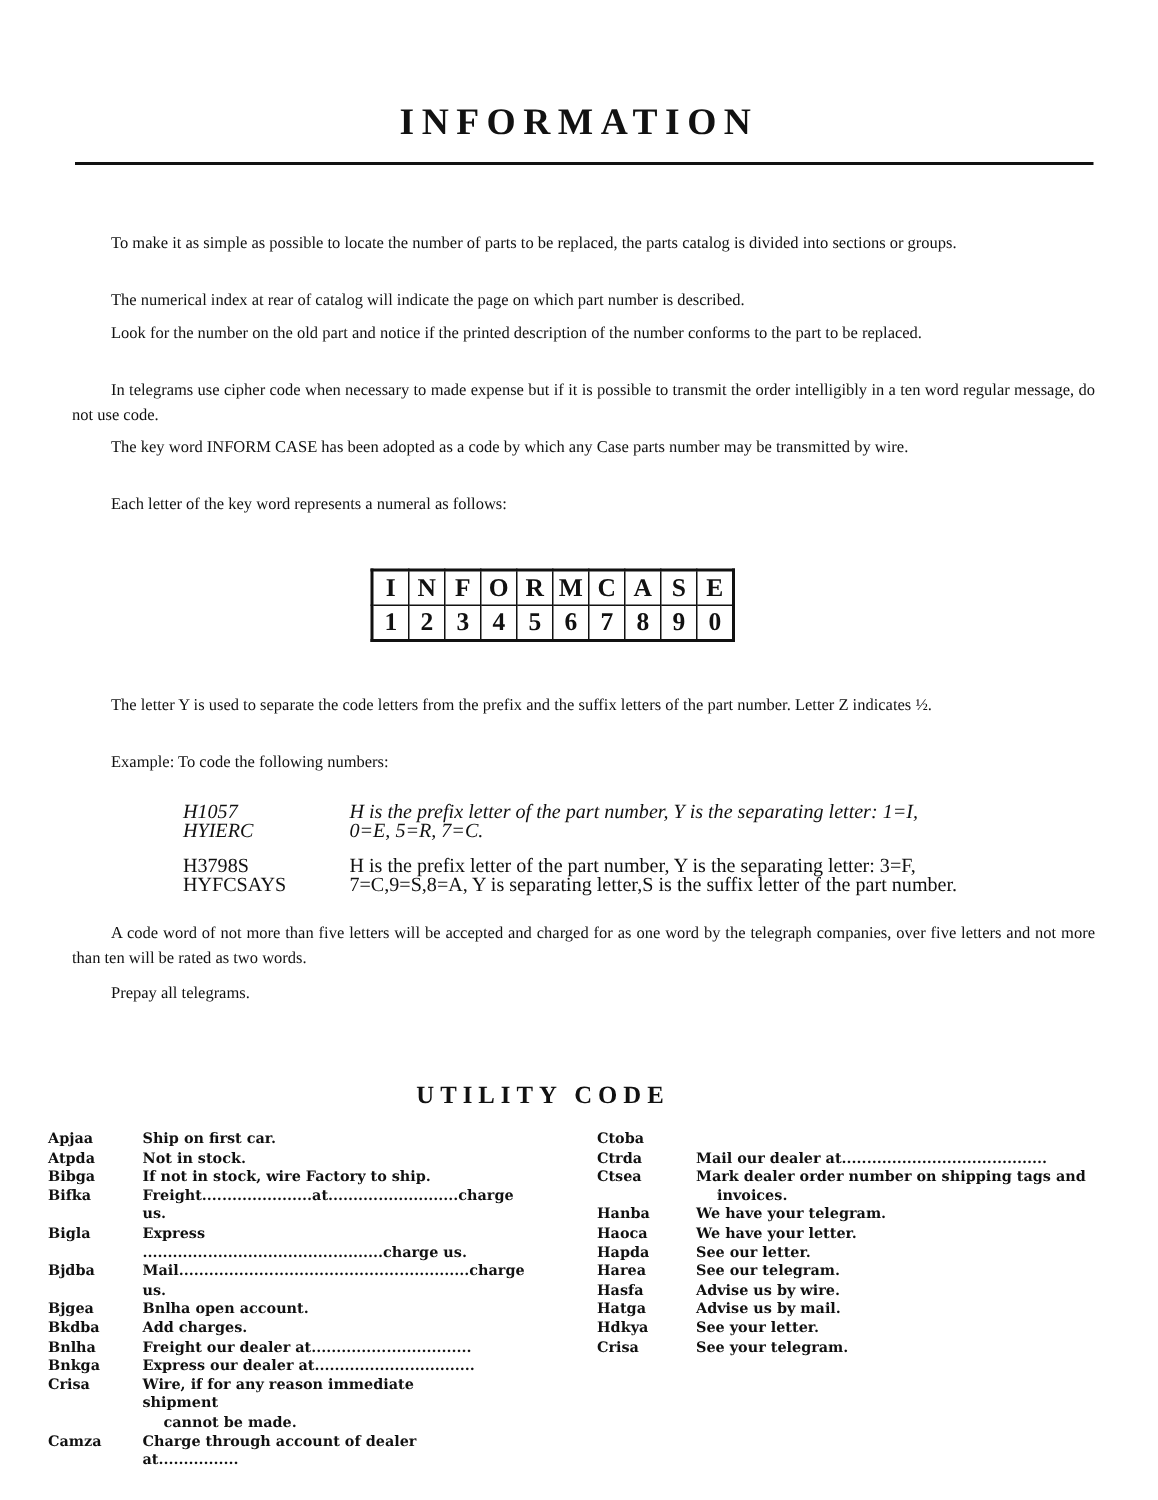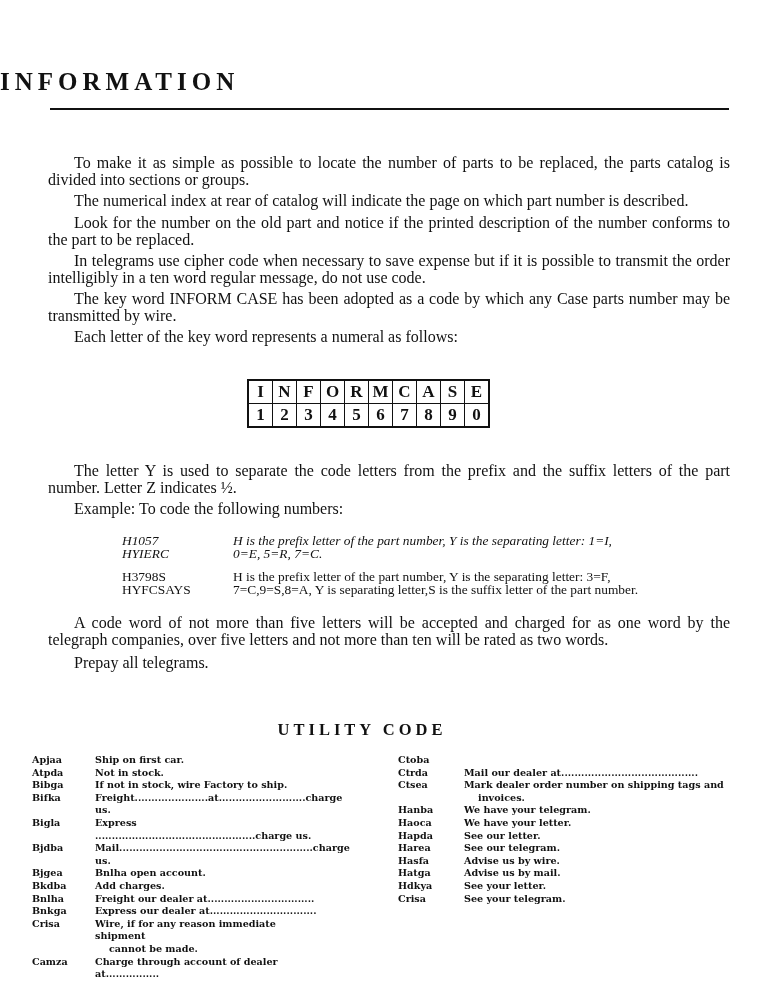--- a/index.html
+++ b/index.html
@@ -1,19 +1,19 @@
 <!DOCTYPE html>
 <html><head>
 <meta charset="utf-8">
 <style>
   html, body { margin: 0; padding: 0; background: #ffffff; }
   body { width: 772px; height: 1000px; position: relative; overflow: hidden; color: #111; font-family: "Liberation Serif", "DejaVu Serif", serif; }
-  .title { position: absolute; top: 68px; left: 0; width: 772px; font-size: 25px; font-weight: bold; letter-spacing: 5px; }
+  .title { position: absolute; top: 68px; left: 0; width: 772px; text-align: center; font-size: 25px; font-weight: bold; letter-spacing: 5px; }
   .rule { position: absolute; top: 108px; left: 50px; width: 679px; height: 0; border-top: 2.5px solid #111; }
-  .body-text { position: absolute; left: 48px; width: 682px; font-size: 16px; line-height: 17px; }
+  .body-text { position: absolute; left: 48px; width: 682px; font-size: 11px; line-height: 17px; }
   .para { margin: 0; text-indent: 26px; text-align: justify; }
   .p1 { top: 154px; }
   .p2 { top: 192px; }
   .p3 { top: 214px; }
   .p4 { top: 252px; }
   .p5 { top: 290px; }
   .p6 { top: 328px; }
   .cipher { position: absolute; top: 379px; left: 247px; border-collapse: collapse; border: 2px solid #111; font-family: "Liberation Serif", serif; font-weight: bold; font-size: 17px; }
   .cipher td { border: 1.5px solid #111; width: 23px; height: 22px; text-align: center; padding: 0; line-height: 22px; }
   .p7 { top: 462px; }
@@ -46,21 +46,21 @@
 <div class="body-text p1">
     <p class="para">To make it as simple as possible to locate the number of parts to be replaced, the parts catalog is divided into sections or groups.</p>
   </div>
 <div class="body-text p2">
     <p class="para">The numerical index at rear of catalog will indicate the page on which part number is described.</p>
   </div>
 <div class="body-text p3">
     <p class="para">Look for the number on the old part and notice if the printed description of the number conforms to the part to be replaced.</p>
   </div>
 <div class="body-text p4">
-    <p class="para">In telegrams use cipher code when necessary to save expense but if it is possible to transmit the order intelligibly in a ten word regular message, do not use code.</p>
+    <p class="para">In telegrams use cipher code when necessary to made expense but if it is possible to transmit the order intelligibly in a ten word regular message, do not use code.</p>
   </div>
 <div class="body-text p5">
     <p class="para">The key word INFORM CASE has been adopted as a code by which any Case parts number may be transmitted by wire.</p>
   </div>
 <div class="body-text p6">
     <p class="para">Each letter of the key word represents a numeral as follows:</p>
   </div>
 
 <table class="cipher">
   <tbody>

